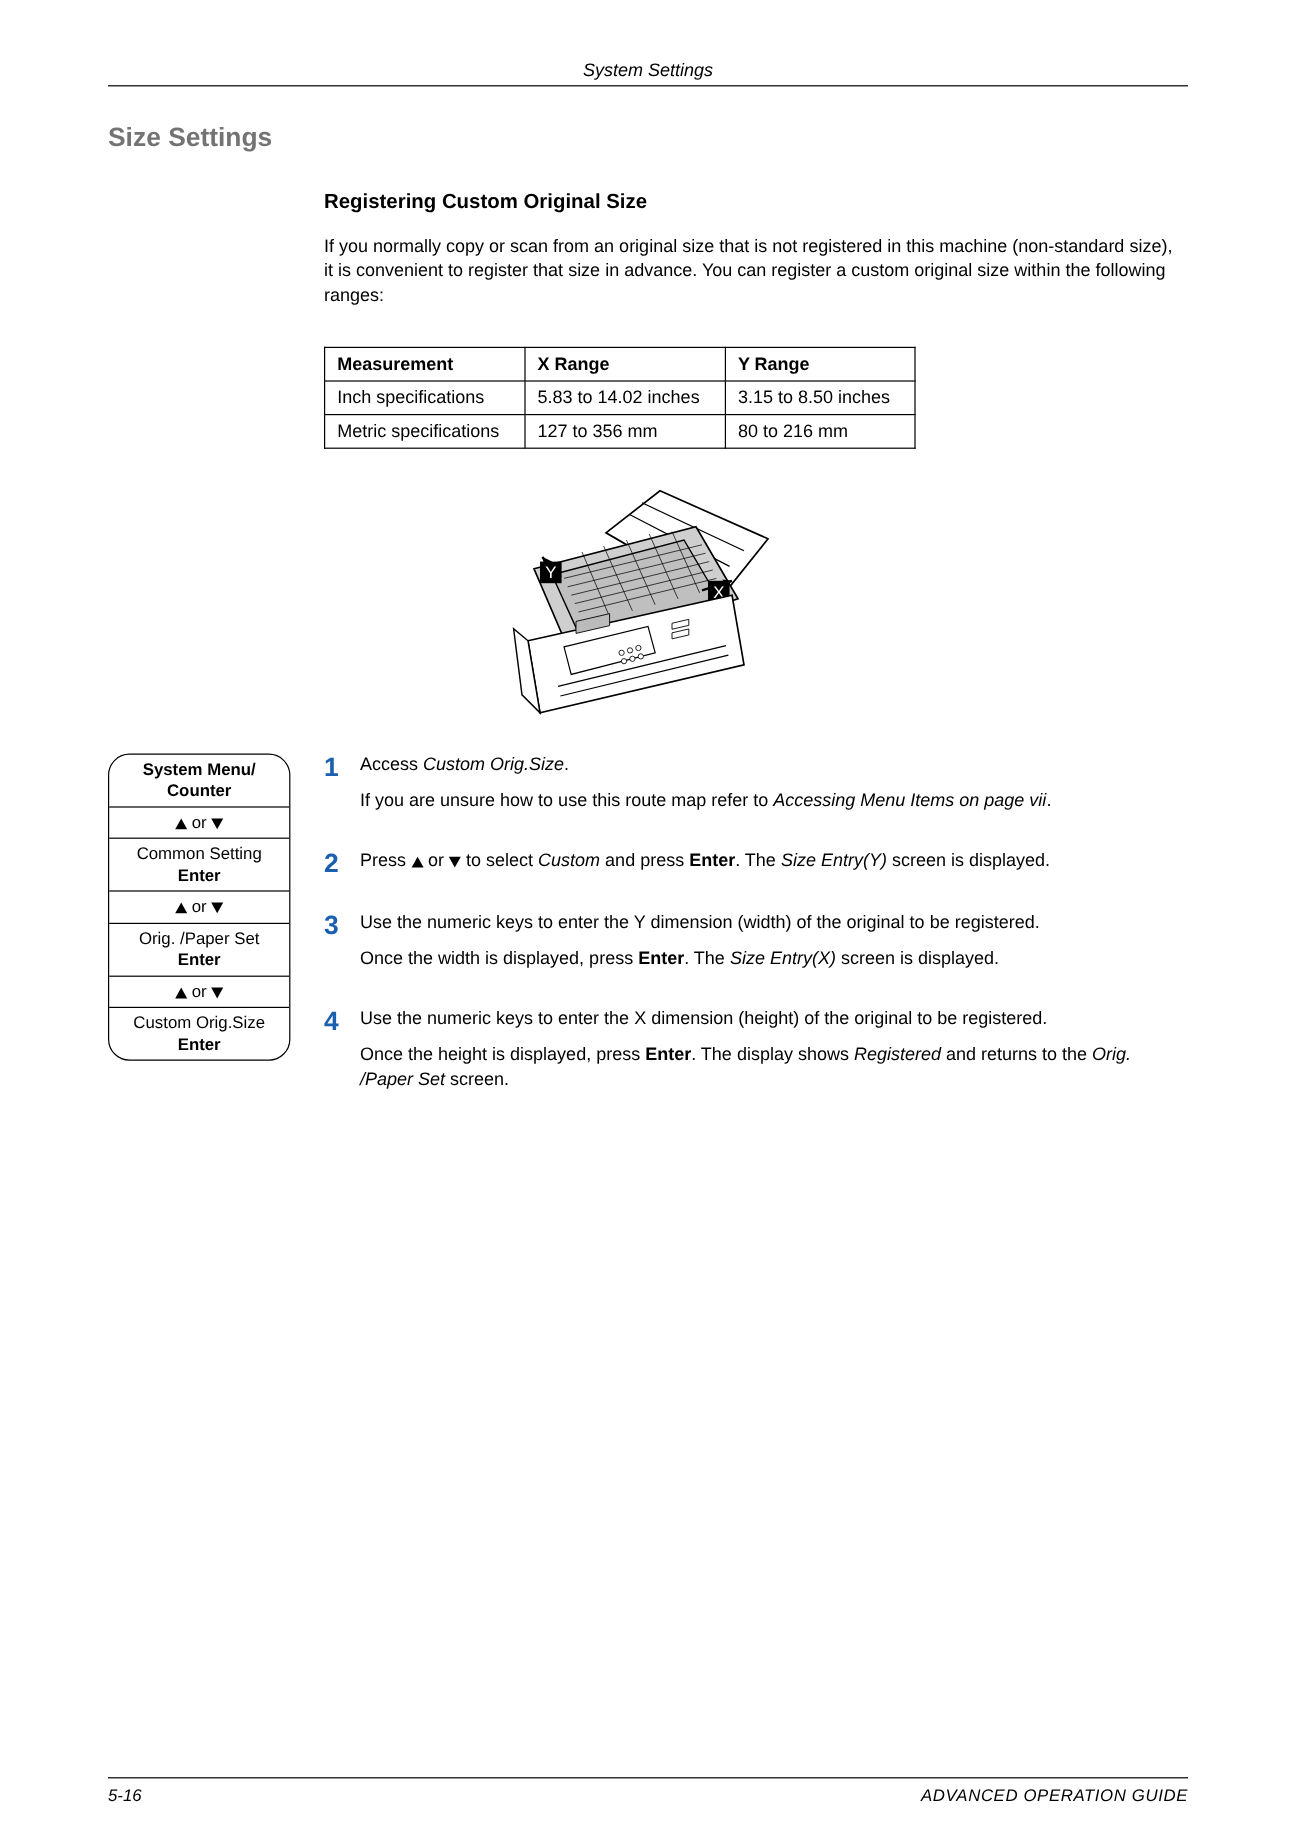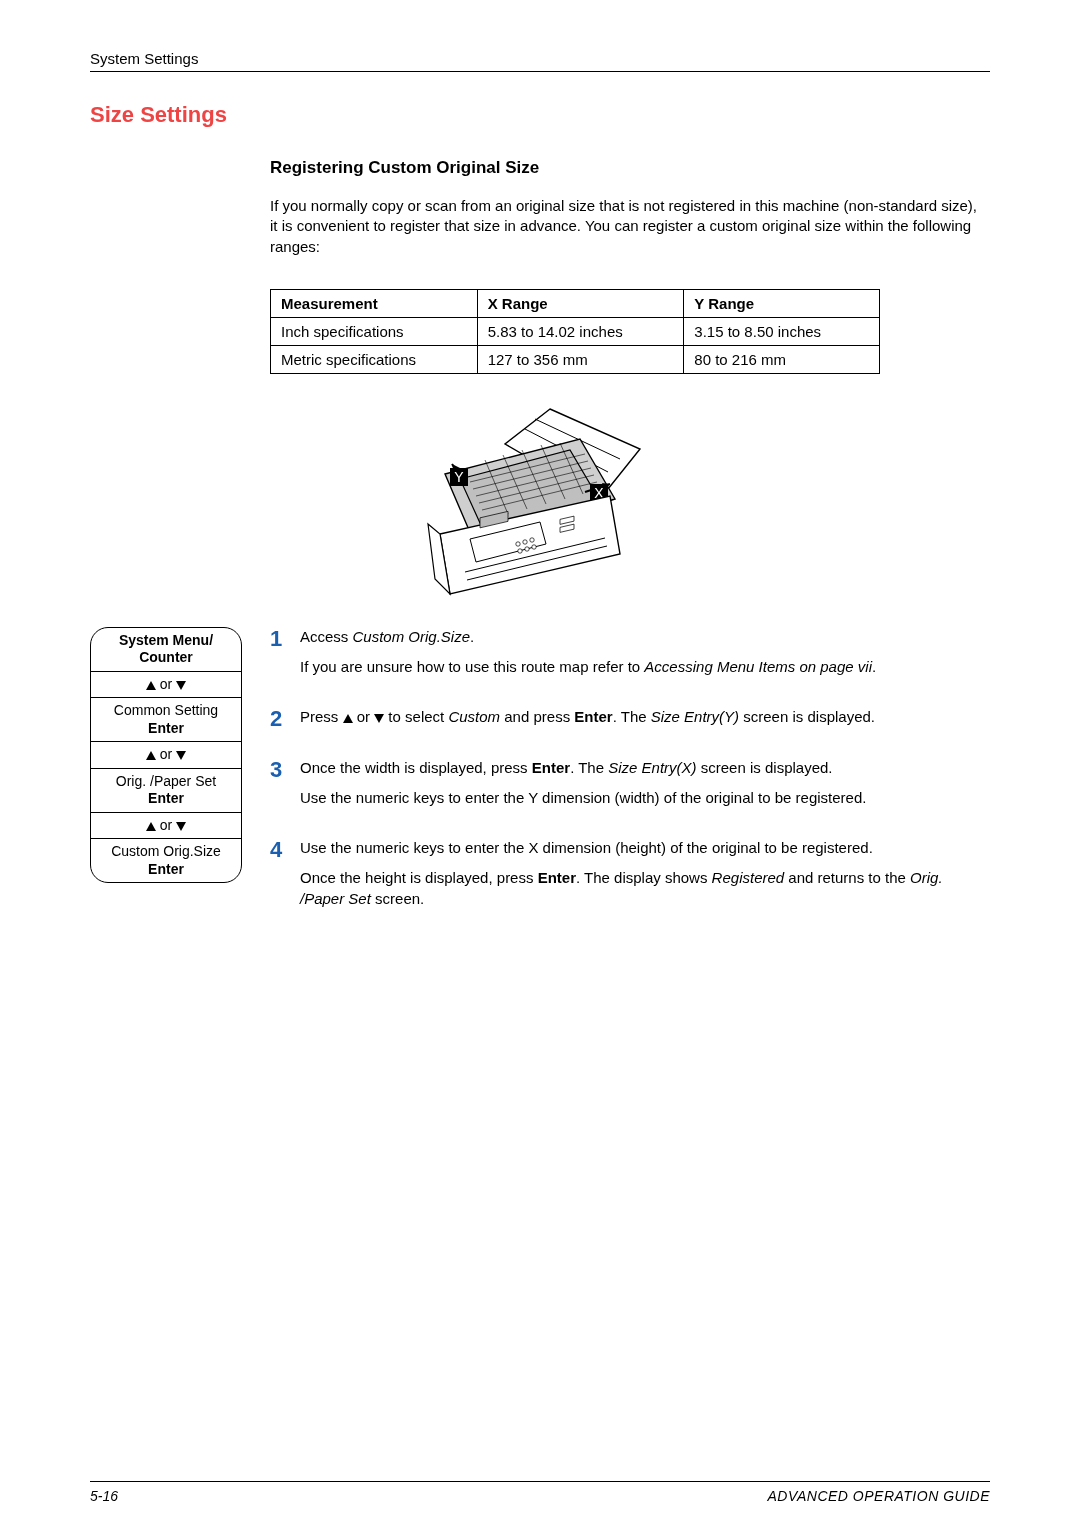--- a/index.html
+++ b/index.html
@@ -12,51 +12,52 @@
   }
   .page {
     width: 1080px;
     height: 1528px;
     position: relative;
     box-sizing: border-box;
     padding: 50px 90px 40px 90px;
   }
   .header-row {
     display: flex;
-    justify-content: flex-start;
+    justify-content: center;
+    font-style: italic;
     font-size: 15px;
     padding-bottom: 4px;
   }
   .hr-top {
     border: none;
     border-top: 1.2px solid #000;
     margin: 0 0 30px 0;
   }
   .h1 {
-    color: #ef4444;
+    color: #737373;
     font-size: 22px;
     font-weight: bold;
     margin: 0 0 30px 0;
   }
   .h2 {
     color: #000000;
     font-size: 17px;
     font-weight: bold;
     margin: 0 0 18px 180px;
   }
   .intro {
     margin-left: 180px;
     margin-right: 10px;
     line-height: 1.35;
     margin-bottom: 32px;
   }
   table.range {
     border-collapse: collapse;
     margin-left: 180px;
-    width: 610px;
+    width: 493px;
     font-size: 15px;
   }
   table.range th, table.range td {
     border: 1px solid #000;
     padding: 5px 10px;
     text-align: left;
     vertical-align: middle;
   }
   table.range th {
     font-weight: bold;
@@ -296,24 +297,24 @@
         <div class="step-body">
           <p>
             <span>Press </span><span class="arrow-up"></span><span> or </span><span class="arrow-down"></span><span> to select </span><span class="italic">Custom</span><span> and press </span><span class="bold">Enter</span><span>. The </span><span class="italic">Size Entry(Y)</span><span> screen is displayed.</span>
           </p>
         </div>
       </div>
 
       <div class="step">
         <div class="step-num">3</div>
         <div class="step-body">
+          <p>Use the numeric keys to enter the Y dimension (width) of the original to be registered.</p>
           <p>
             <span>Once the width is displayed, press </span><span class="bold">Enter</span><span>. The </span><span class="italic">Size Entry(X)</span><span> screen is displayed.</span>
           </p>
-          <p>Use the numeric keys to enter the Y dimension (width) of the original to be registered.</p>
         </div>
       </div>
 
       <div class="step">
         <div class="step-num">4</div>
         <div class="step-body">
           <p>Use the numeric keys to enter the X dimension (height) of the original to be registered.</p>
           <p>
             <span>Once the height is displayed, press </span><span class="bold">Enter</span><span>. The display shows </span><span class="italic">Registered</span><span> and returns to the </span><span class="italic">Orig. /Paper Set</span><span> screen.</span>
           </p>

